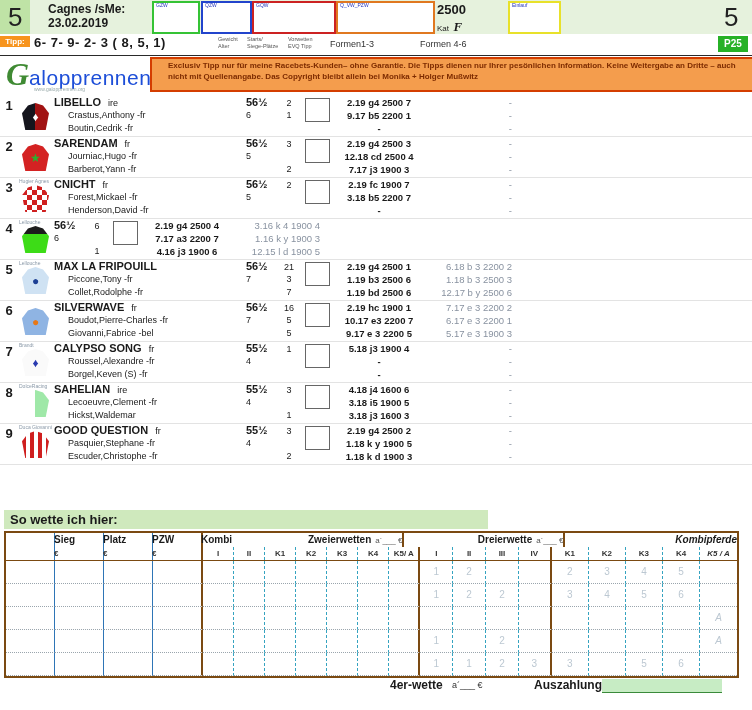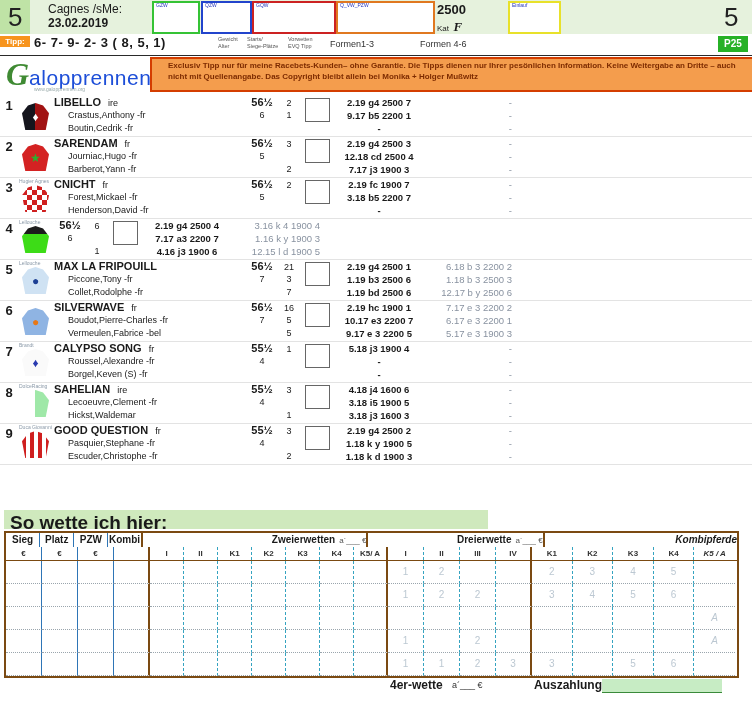--- a/index.html
+++ b/index.html
@@ -6,21 +6,21 @@
   body{width:752px;height:710px;font-family:"Liberation Sans",sans-serif;color:#1a1a1a;position:relative;overflow:hidden;}
   .page{position:absolute;inset:0;}
 
   
   .topbar{position:absolute;top:0;left:0;width:752px;height:34px;background:#e6f2dd;}
   .leftstrip{position:absolute;top:0;left:0;width:30px;height:34px;background:#bfe3a6;}
   .race-no{position:absolute;top:0;font-size:26px;font-weight:400;color:#222;line-height:34px;}
   .race-no.l{left:8px;}
   .race-no.r{left:724px;}
   .course-block{position:absolute;left:48px;top:2px;}
-  .course{font-size:12px;font-weight:normal;text-align:center;}
+  .course{font-size:12px;font-weight:bold;text-align:center;}
   .date{font-size:12px;font-weight:bold;}
   .hbox{position:absolute;top:1px;height:29px;background:#fff;}
   .hbox .blab{position:absolute;top:-1px;left:2px;font-size:5px;color:#2233bb;white-space:nowrap;}
   .b1{left:152px;width:44px;border:2px solid #35c335;}
   .b2{left:201px;width:47px;border:2px solid #2244cc;}
   .b3{left:252px;width:80px;border:2px solid #cc2222;}
   .b4{left:336px;width:95px;border:2px solid #e07820;}
   .b5{left:508px;width:49px;border:2px solid #e8e12a;}
   .dist{position:absolute;left:437px;top:2px;}
   .dist .dv{font-size:13px;font-weight:bold;}
@@ -49,45 +49,45 @@
   .horses{position:absolute;top:96px;left:0;width:752px;}
   .hrow{display:flex;height:41px;border-bottom:1px solid #e3e3e3;box-sizing:border-box;position:relative;}
   .c-num{width:18px;text-align:center;font-size:13px;font-weight:bold;padding-top:2px;box-sizing:border-box;}
   .c-silk{width:36px;position:relative;}
   .owner{position:absolute;top:0px;left:1px;font-size:5px;color:#8a99a8;white-space:nowrap;z-index:2;}
   .silk{position:absolute;top:7px;left:4px;width:27px;height:27px;clip-path:polygon(50% 0%,78% 9%,100% 38%,88% 100%,12% 100%,0% 38%,22% 9%);display:flex;align-items:center;justify-content:center;font-size:12px;line-height:1;}
   .c-main{width:192px;box-sizing:border-box;}
   .l1{height:14px;font-size:11px;font-weight:bold;white-space:nowrap;}
   .l1 .ctry{font-size:9px;font-weight:normal;margin-left:7px;}
   .l2,.l3{height:13px;font-size:9px;padding-left:14px;white-space:nowrap;}
-  .c-wt{width:32px;text-align:center;}
+  .c-wt{width:32px;text-align:left;}
   .c-wt .w1{height:14px;font-size:11px;font-weight:bold;}
   .c-wt .w2{height:13px;font-size:9px;}
   .c-st{width:22px;text-align:center;font-size:9px;}
   .c-st div{height:13px;} .c-st div:first-child{height:14px;font-size:9px;padding-top:2px;box-sizing:border-box;}
   .c-evq{width:34px;}
   .evqbox{width:23px;height:22px;border:1px solid #666;margin:2px auto 0;background:#fff;}
   .c-f13{width:90px;text-align:center;}
   .c-f13 div{height:13px;font-size:9.5px;font-weight:bold;white-space:nowrap;}
   .c-f13 div:first-child{height:14px;padding-top:1px;box-sizing:border-box;}
   .c-f46{width:96px;text-align:right;padding-right:8px;box-sizing:border-box;color:#8892a0;}
   .c-f46 div{height:13px;font-size:9.5px;white-space:nowrap;}
   .c-f46 div:first-child{height:14px;padding-top:1px;box-sizing:border-box;}
 
   
-  .bet-title{position:absolute;top:510px;left:4px;width:484px;height:19px;background:#cfe9bd;font-size:19px;font-weight:bold;padding:2px 0 0 6px;box-sizing:border-box;}
+  .bet-title{position:absolute;top:510px;left:4px;width:484px;height:19px;background:#cfe9bd;font-size:13px;font-weight:bold;padding:2px 0 0 6px;box-sizing:border-box;}
   .bet-grid{position:absolute;top:531px;left:4px;width:731px;border:2px solid #7b4a12;box-sizing:content-box;background:#fff;}
   .bhr1,.bhr2,.brow{display:flex;}
   .bhr1{height:14px;} .bhr2{height:13px;border-bottom:1px solid #7b4a12;}
   .brow{height:23px;}
   .bc{box-sizing:border-box;border-right:1px dashed #35a3c0;}
   .bc.blue{border-right:1.5px solid #2e75b6;}
   .bc.sec{border-right:2px solid #7b4a12;}
   .bc.last{border-right:none;font-style:italic;}
-  .w-s{width:36px;} .w-z{width:34px;} .w-d{width:36px;} .w-k{width:40.6px;}
+  .w-s{width:36px;padding-left:48px;} .w-z{width:34px;} .w-d{width:36px;} .w-k{width:40.6px;}
   .hlab{font-size:10px;font-weight:bold;text-align:center;line-height:14px;white-space:nowrap;}
   .hlab.left{text-align:right;padding-left:3px;}
   .hlab .aeur{font-weight:normal;font-size:8px;color:#555;margin-left:4px;}
   .sublab{font-size:8px;font-weight:bold;text-align:center;line-height:13px;color:#333;}
   .brow .bc{border-bottom:1px dotted #9aa5ad;font-size:10px;color:#bcc8d2;text-align:center;line-height:22px;}
   .zw-span{width:238px;} .dr-span{width:152px;margin-left:32px;} .ko-span{width:203px;}
   .betfoot{position:absolute;top:678px;left:4px;width:731px;height:18px;}
   .vlab{position:absolute;left:386px;top:0;font-size:12px;font-weight:bold;}
   .vae{position:absolute;left:448px;top:2px;font-size:9px;color:#333;}
   .auszlab{position:absolute;left:530px;top:0;font-size:12px;font-weight:bold;}
@@ -346,21 +346,21 @@
         <div class="c-num">6</div>
         <div class="c-silk">
           <div class="owner"></div>
           <div class="silk" style="background:  0% 0% / auto rgb(143, 180, 227);">
             <span style="color: rgb(231, 120, 23);">●</span>
           </div>
         </div>
         <div class="c-main">
           <div class="l1"><span>SILVERWAVE</span><span class="ctry">fr</span></div>
           <div class="l2">Boudot,Pierre-Charles  -fr</div>
-          <div class="l3">Vermeulen,Fabrice   -bel</div>
+          <div class="l3">Giovanni,Fabrice   -bel</div>
         </div>
         <div class="c-wt">
           <div class="w1">56½</div>
           <div class="w2">7</div>
           <div class="w2"></div>
         </div>
         <div class="c-st">
           <div>16</div>
           <div>5</div>
           <div>5</div>

